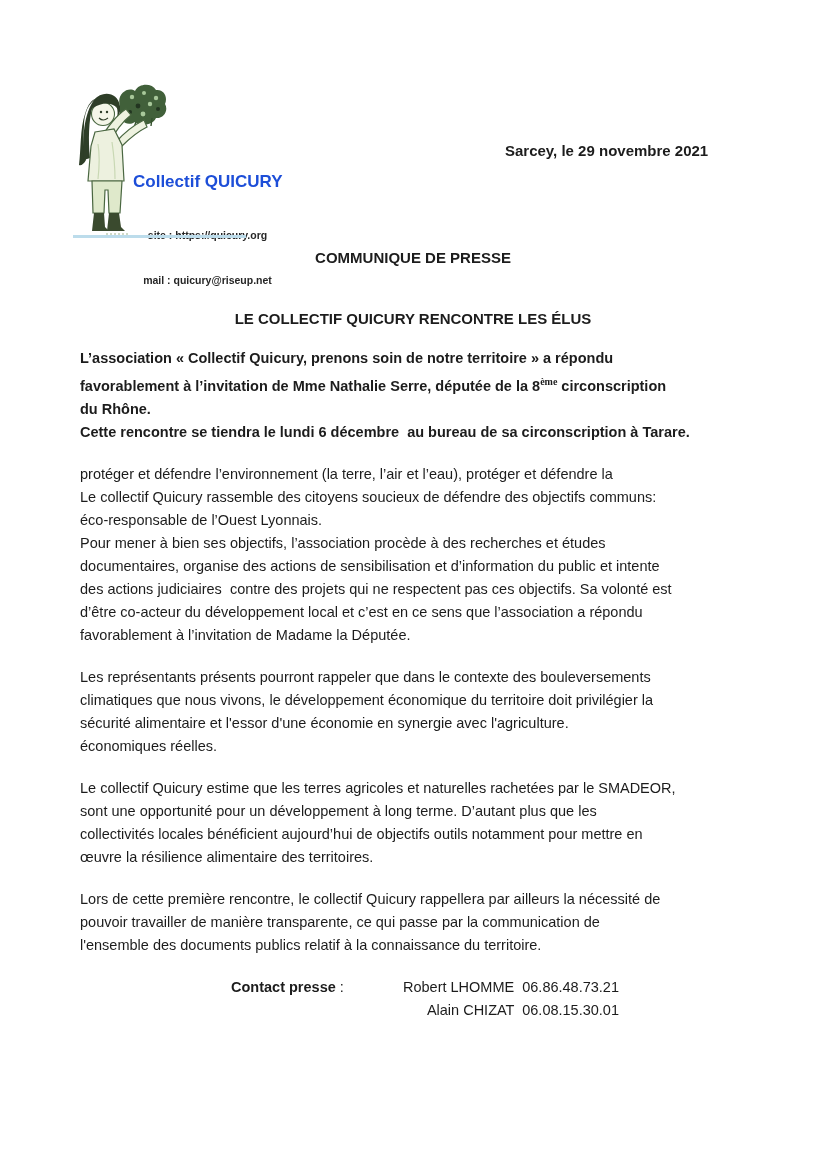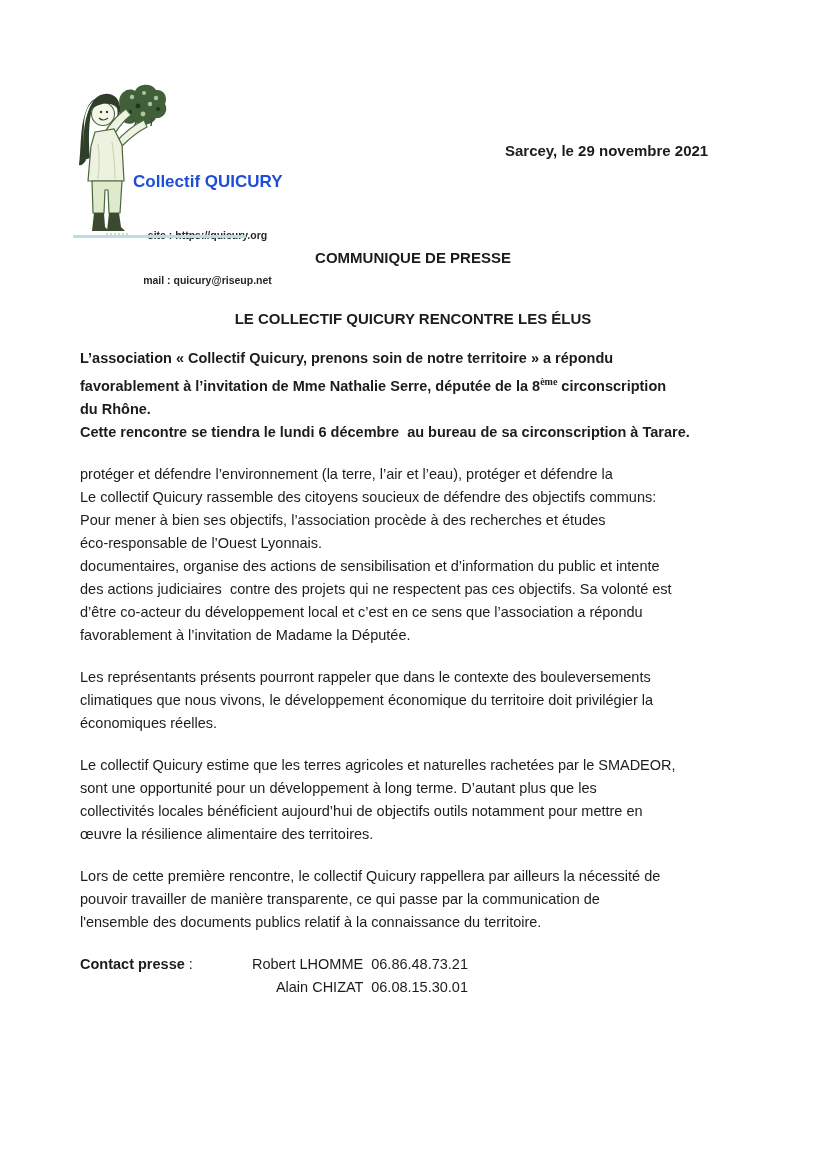--- a/index.html
+++ b/index.html
@@ -48,21 +48,21 @@
     position:absolute; left:80px; top:347px; width:690px;
     font-size:14.5px; line-height:23px;
   }
   .line { white-space:pre; }
   .lead { font-weight:700; margin:0 0 19px 0; }
   .lead .sup-line { padding-top:5px; }
   sup.ord { font-size:10px; vertical-align:super; line-height:0;font-family:Liberation Serif, serif; }
   .para { margin:0 0 19px 0; }
 
   
-  .contact { display:flex; margin-top:14px; }
+  .contact { display:flex; margin-top:14px;justify-content:center; }
   .contact-label-wrap { width:150px; white-space:pre; }
   .contact-label { font-weight:700; }
   .contact-colon { font-weight:400; }
   .contact-names { width:238px; text-align:right; }
   .contact-line { white-space:pre; }
 </style>
 </head>
 <body>
 
 <div class="page">
@@ -124,30 +124,31 @@
     <div class="lead">
       <div class="line">L’association « Collectif Quicury, prenons soin de notre territoire » a répondu</div>
       <div class="line sup-line"><span>favorablement à l’invitation de Mme Nathalie Serre, députée de la 8</span><sup class="ord">ème</sup><span> circonscription</span></div>
       <div class="line">du Rhône.</div>
       <div class="line">Cette rencontre se tiendra le lundi 6 décembre  au bureau de sa circonscription à Tarare.</div>
     </div>
 
     <div class="para">
         <div class="line">protéger et défendre l’environnement (la terre, l’air et l’eau), protéger et défendre la</div>
         <div class="line">Le collectif Quicury rassemble des citoyens soucieux de défendre des objectifs communs:</div>
+        <div class="line">éco-responsable de l’Ouest Lyonnais.</div>
         <div class="line">Pour mener à bien ses objectifs, l’association procède à des recherches et études</div>
-        <div class="line">éco-responsable de l’Ouest Lyonnais.</div>
         <div class="line">documentaires, organise des actions de sensibilisation et d’information du public et intente</div>
         <div class="line">des actions judiciaires  contre des projets qui ne respectent pas ces objectifs. Sa volonté est</div>
         <div class="line">d’être co-acteur du développement local et c’est en ce sens que l’association a répondu</div>
         <div class="line">favorablement à l’invitation de Madame la Députée.</div>
       </div>
     <div class="para">
         <div class="line">Les représentants présents pourront rappeler que dans le contexte des bouleversements</div>
         <div class="line">climatiques que nous vivons, le développement économique du territoire doit privilégier la</div>
+        <div class="line">sécurité alimentaire et l'essor d'une économie en synergie avec l'agriculture.</div>
         <div class="line">économiques réelles.</div>
       </div>
     <div class="para">
         <div class="line">Le collectif Quicury estime que les terres agricoles et naturelles rachetées par le SMADEOR,</div>
         <div class="line">sont une opportunité pour un développement à long terme. D’autant plus que les</div>
         <div class="line">collectivités locales bénéficient aujourd’hui de objectifs outils notamment pour mettre en</div>
         <div class="line">œuvre la résilience alimentaire des territoires.</div>
       </div>
     <div class="para">
         <div class="line">Lors de cette première rencontre, le collectif Quicury rappellera par ailleurs la nécessité de</div>

